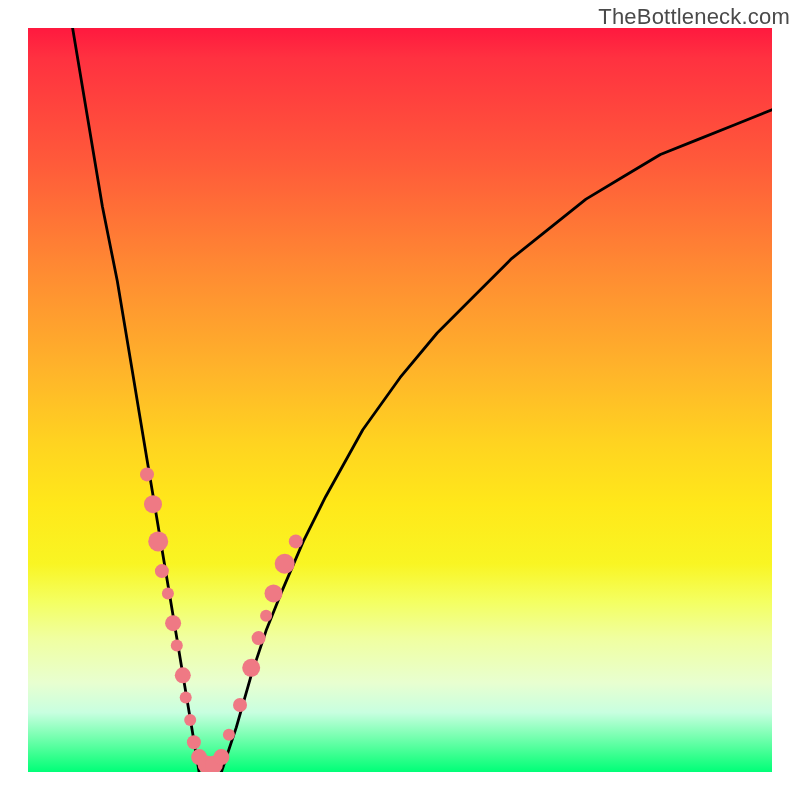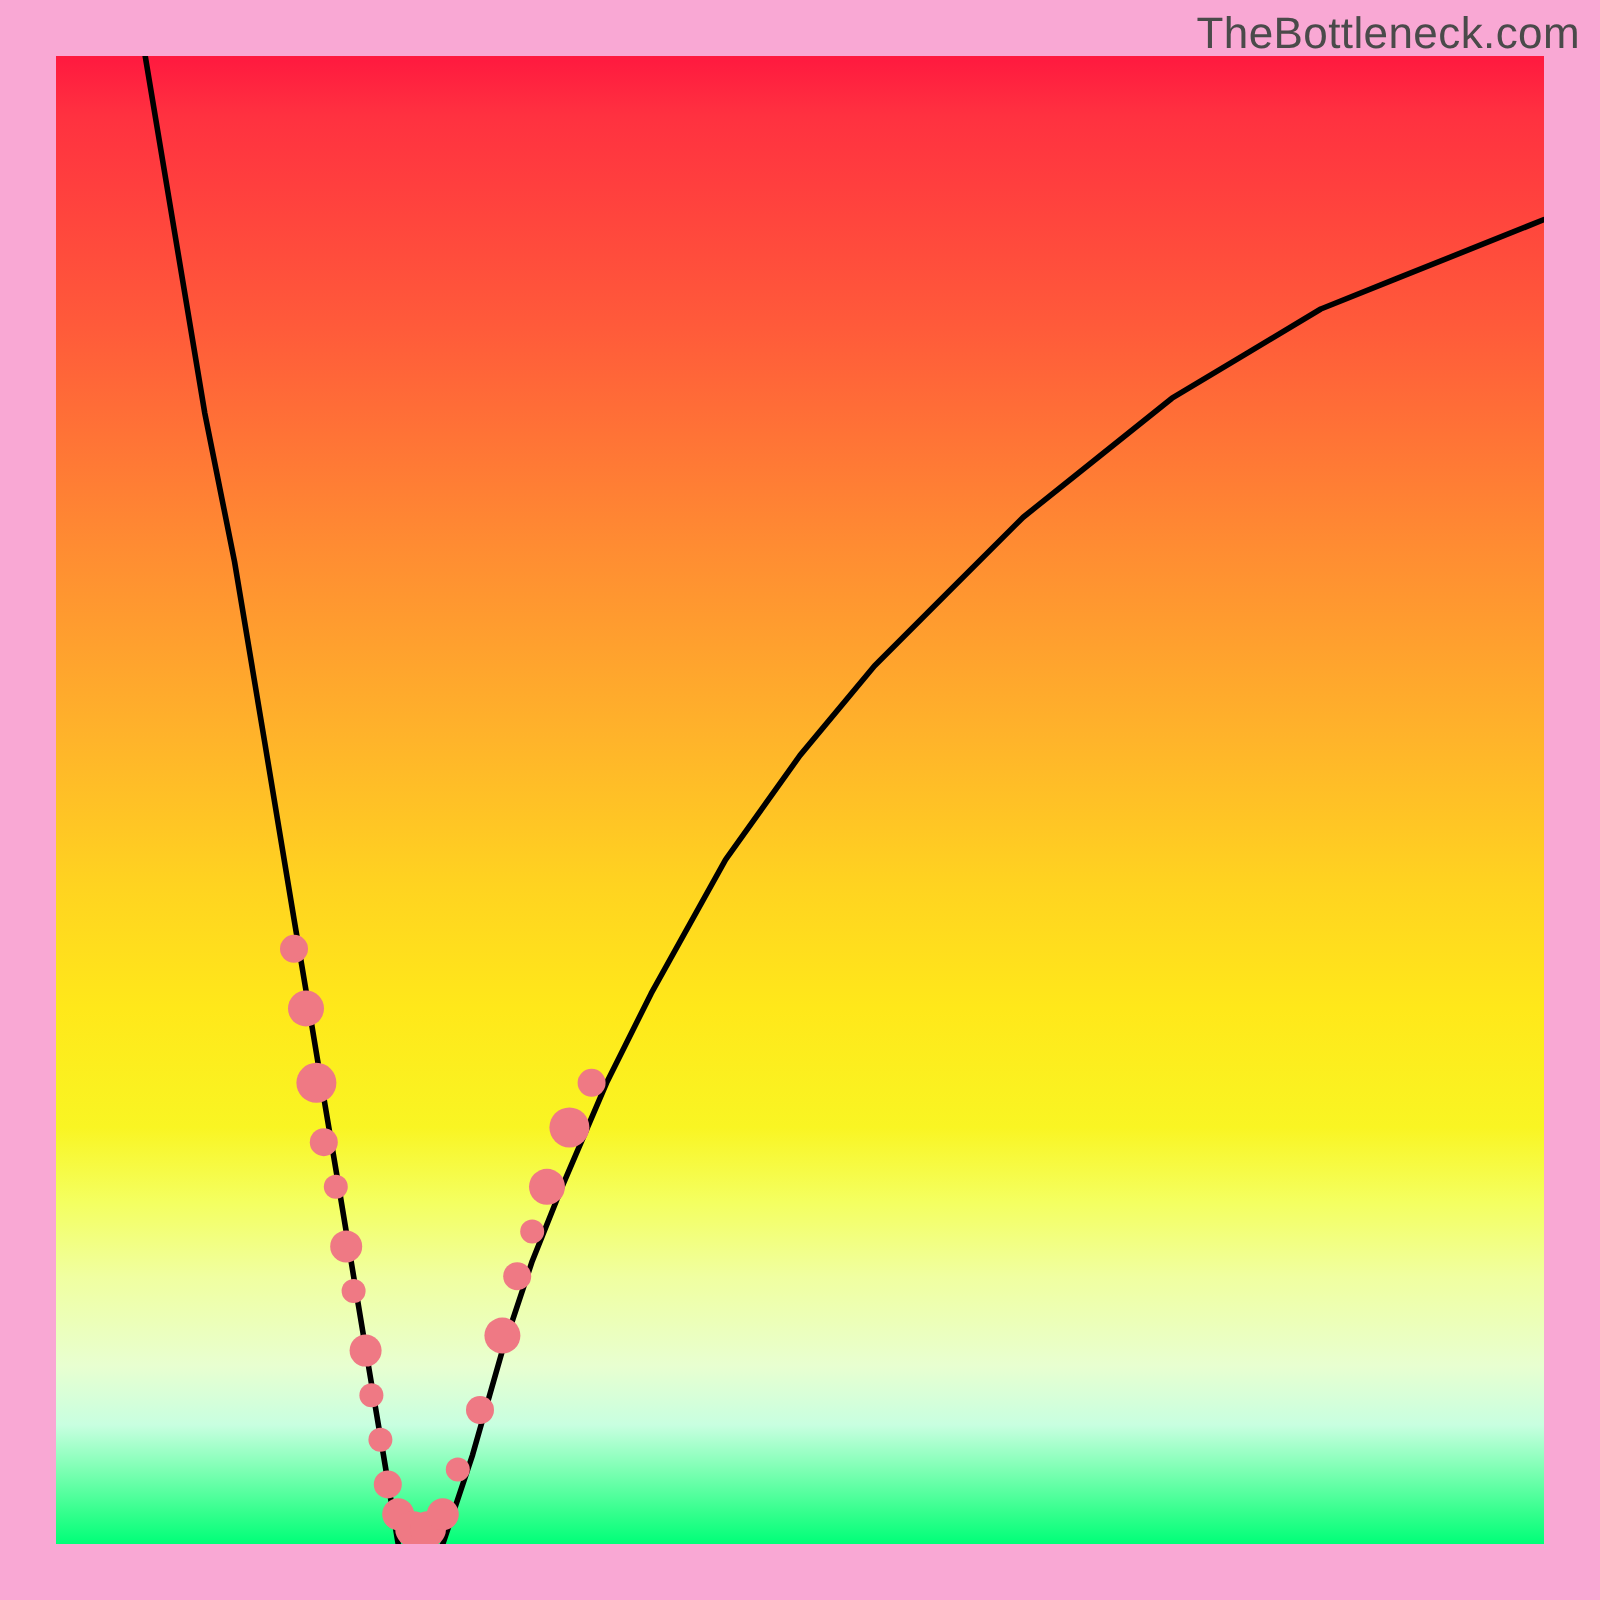--- a/index.html
+++ b/index.html
@@ -1,18 +1,18 @@
 <!DOCTYPE html>
 <html><head>
 <meta charset="utf-8">
 <style>
   html,body{margin:0;padding:0;width:800px;height:800px;overflow:hidden;background:#000;}
   .frame{
     position:absolute;left:0;top:0;width:800px;height:800px;
-    background:#f9a8d4;
+    background:#ffffff;
   }
   .plot{
     position:absolute;
     left:28px;top:28px;
     width:744px;height:744px;
     background:linear-gradient(to bottom,
       #ff193f 0%,
       #ff3140 4%,
       #ff5a3a 18%,
       #ff8c32 33%,

